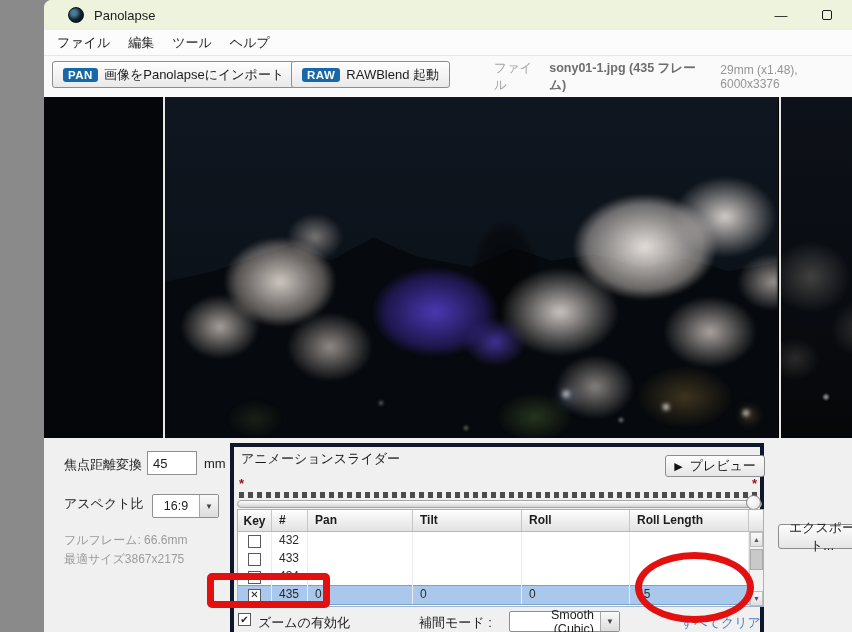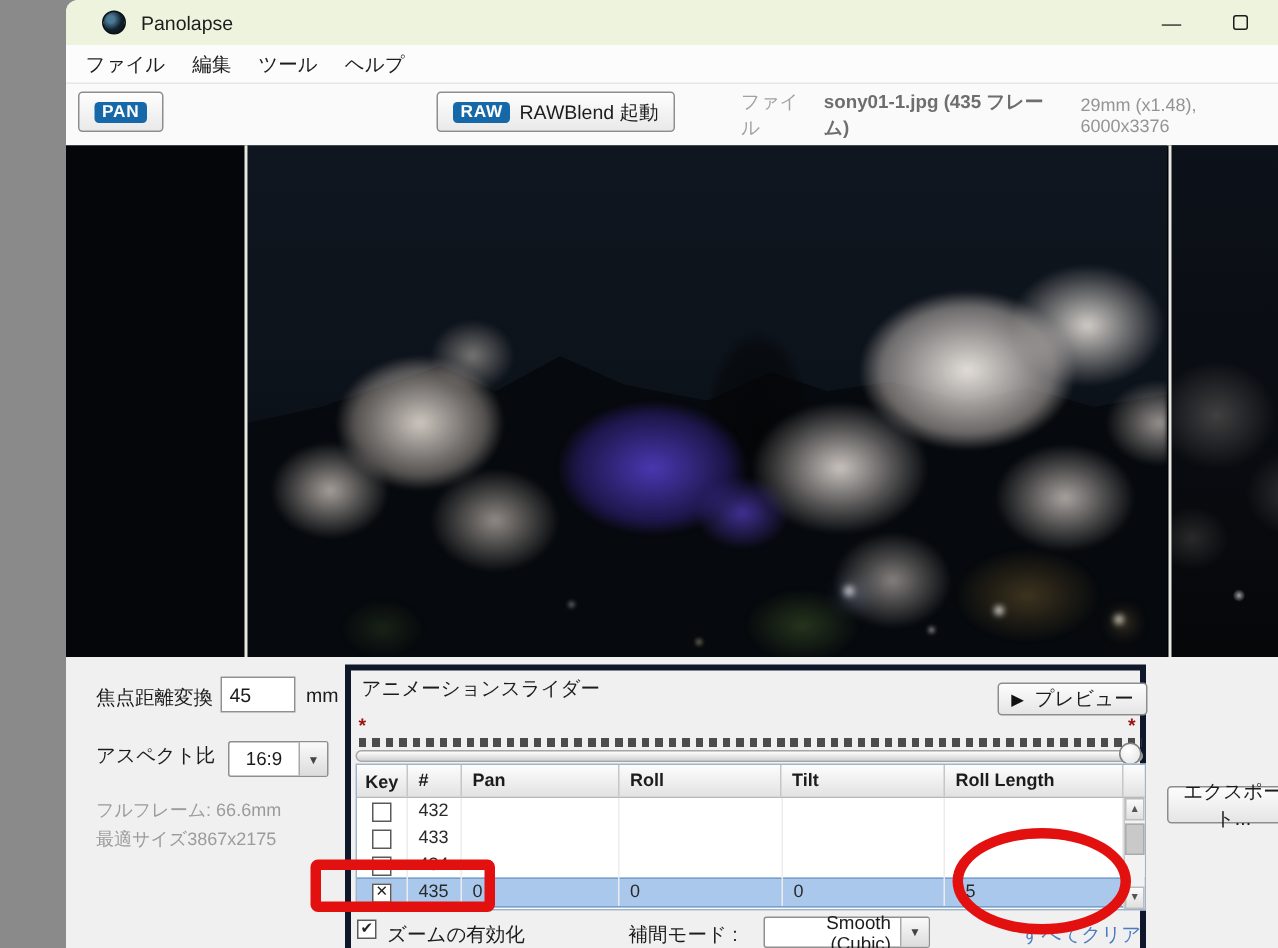--- a/index.html
+++ b/index.html
@@ -181,20 +181,21 @@
   <div class="menubar">
     <span class="menu-item">ファイル</span>
     <span class="menu-item">編集</span>
     <span class="menu-item">ツール</span>
     <span class="menu-item">ヘルプ</span>
   </div>
 
   <div class="toolbar">
     <button class="tb-btn" style="left:8px;">
       <span class="badge">PAN</span>
+      <span>画像をPanolapseにインポート</span>
     </button>
     <button class="tb-btn" style="left:247px;">
       <span class="badge">RAW</span>
       <span>RAWBlend 起動</span>
     </button>
     <div class="fileinfo">
       <span class="fi-prefix">ファイル</span>
       <span class="fi-name">sony01-1.jpg (435 フレーム)</span>
       <span class="fi-meta">29mm (x1.48), 6000x3376</span>
       <span class="fi-edit">編集</span>
@@ -241,22 +242,22 @@
       <span class="ast" style="left:518px; top:29px;">*</span>
       <div class="ticks"></div>
       <div class="groove"></div>
       <div class="handle"></div>
 
       <div class="keytable">
         <div class="thead">
           <div class="th c-key">Key</div>
           <div class="th c-num">#</div>
           <div class="th c-pan">Pan</div>
+          <div class="th c-tilt">Tilt</div>
           <div class="th c-roll">Roll</div>
-          <div class="th c-tilt">Tilt</div>
           <div class="th c-focal">Roll Length</div>
         </div>
 
         <div class="trow">
           <div class="td c-key">
               <span class="cb"></span>
             </div>
           <div class="td c-num">432</div>
           <div class="td c-pan"></div>
           <div class="td c-tilt"></div>

